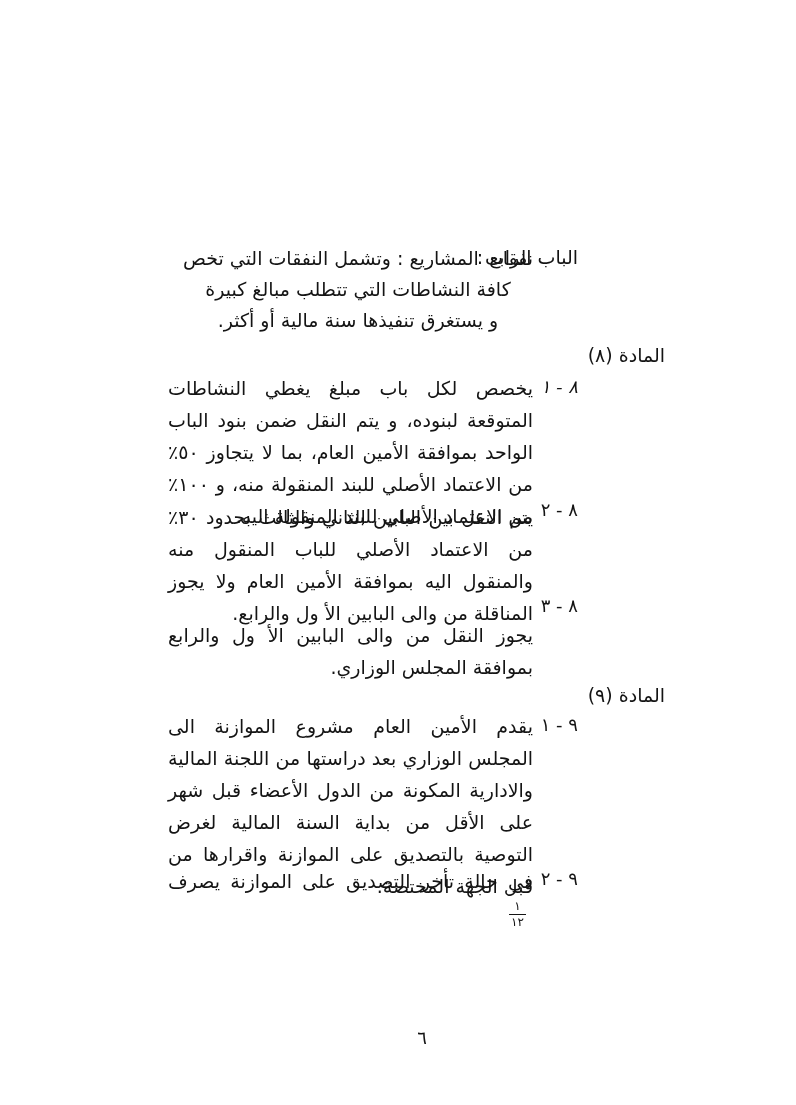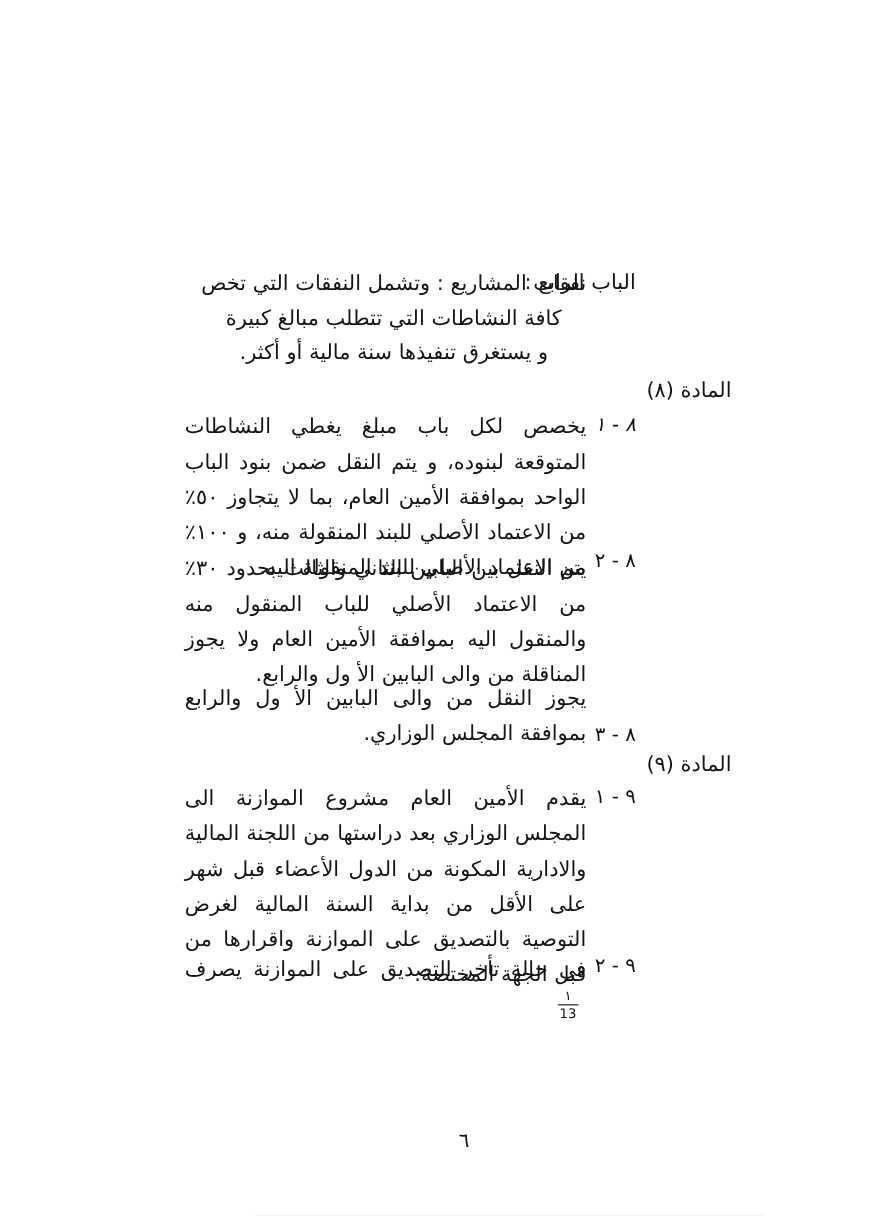--- a/index.html
+++ b/index.html
@@ -50,21 +50,21 @@
   .item-text {
     position: absolute;
     left: 168px;
     width: 365px;
     font-size: 19px;
     line-height: 32px;
     text-align: justify;
   }
   .n-8-1 { top: 376px; font-style: italic; } .t-8-1 { top: 372px; }
   .n-8-2 { top: 499px; } .t-8-2 { top: 501px; }
-  .n-8-3 { top: 658px; margin-left: 21px; } .t-8-3 { top: 619px; }
+  .n-8-3 { top: 595px; margin-left: 21px; } .t-8-3 { top: 619px; }
   .n-9-1 { top: 714px; } .t-9-1 { top: 710px; }
   .n-9-2 { top: 868px; } .t-9-2 { top: 864px; line-height: 34px; }
   .frac {
     display: inline-flex;
     flex-direction: column;
     align-items: center;
     vertical-align: middle;
     font-size: 12px;
     line-height: 1.15;
     margin: 0 7px;
@@ -110,19 +110,19 @@
 
   <div class="article-title article-9-title">المادة (٩)</div>
 
   <div class="item-number n-9-1">٩ - ١</div>
   <div class="item-text t-9-1">يقدم الأمين العام مشروع الموازنة الى المجلس الوزاري بعد دراستها من اللجنة المالية والادارية المكونة من الدول الأعضاء قبل شهر على الأقل من بداية السنة المالية لغرض التوصية بالتصديق على الموازنة واقرارها من قبل الجهة المختصة.</div>
 
   <div class="item-number n-9-2">٩ - ٢</div>
   <div class="item-text t-9-2">
     <span>في حالة تأخر التصديق على الموازنة يصرف</span><span class="frac">
         <span class="num">١</span>
-        <span class="den">13</span>
+        <span class="den">١٢</span>
       </span>
   </div>
 
   <div class="page-number">٦</div>
 
 </div>
 
 </body></html>

